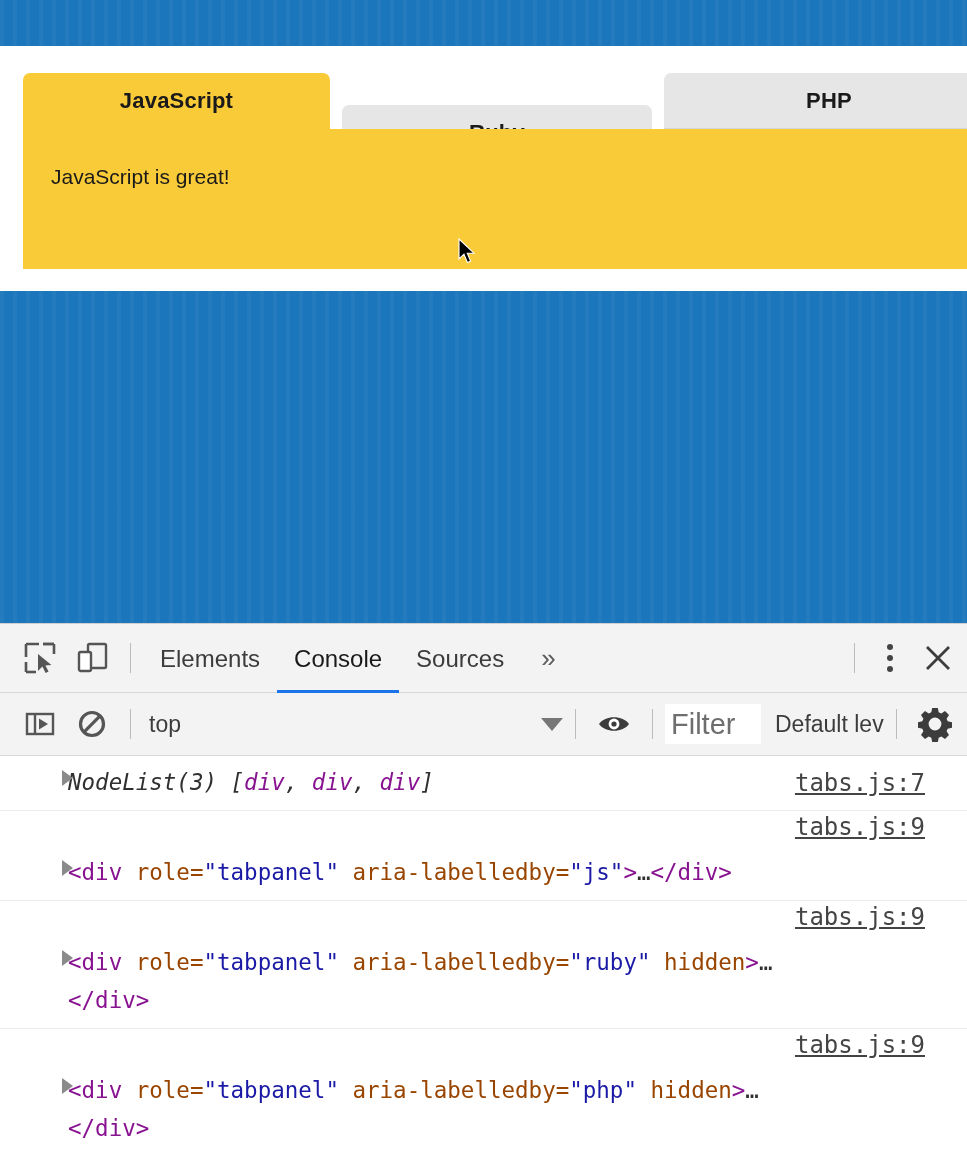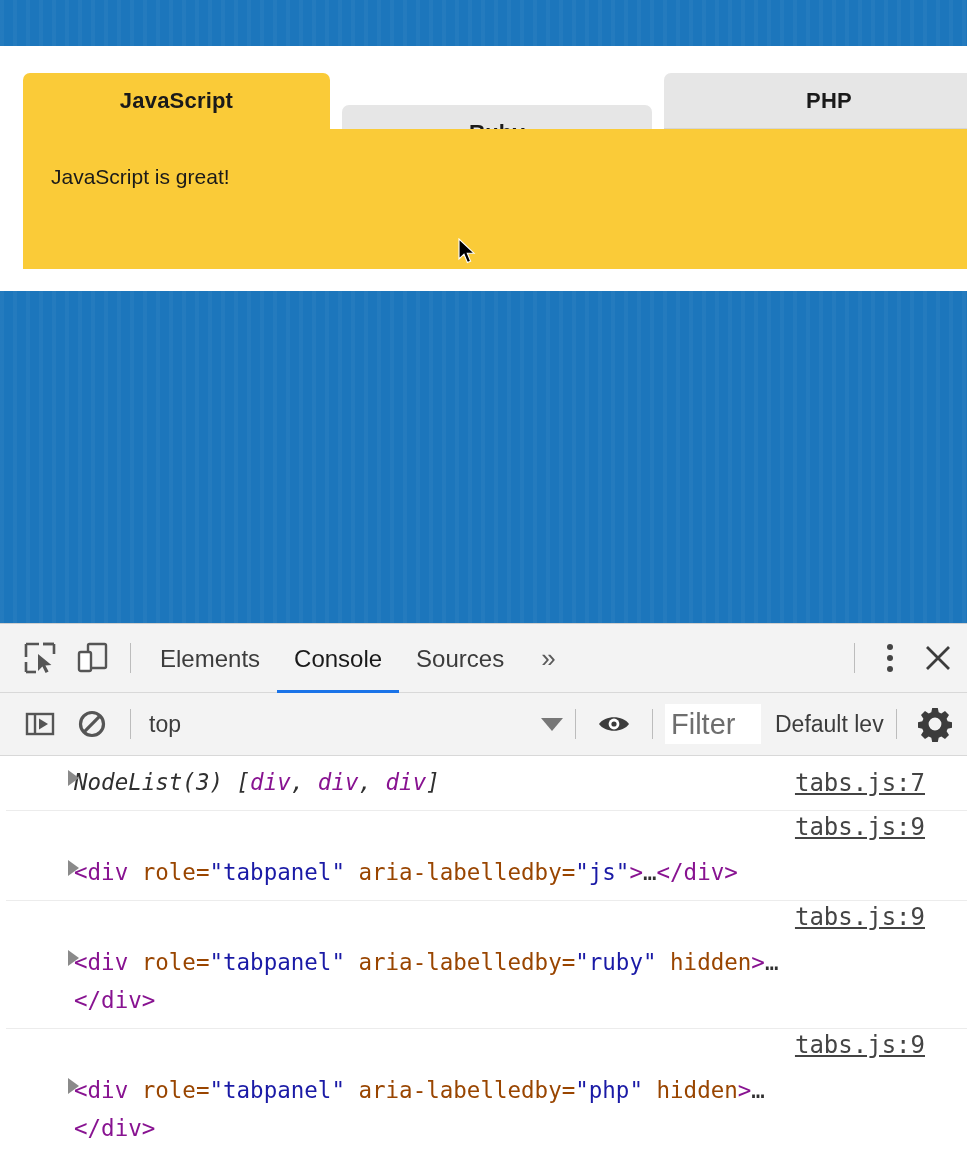--- a/index.html
+++ b/index.html
@@ -247,21 +247,20 @@
     white-space: nowrap;
     cursor: pointer;
   }
 
   
   .dt-console {
     position: relative;
     background: #ffffff;
     height: 384px;
     overflow: hidden;
-    padding-left: 6px;
   }
 
   .msg {
     position: relative;
     border-bottom: 1px solid #ececec;
     padding: 7px 150px 9px 46px;
     font-family: "DejaVu Sans Mono", monospace;
     font-size: 22.5px;
     line-height: 38px;
     color: #303030;

